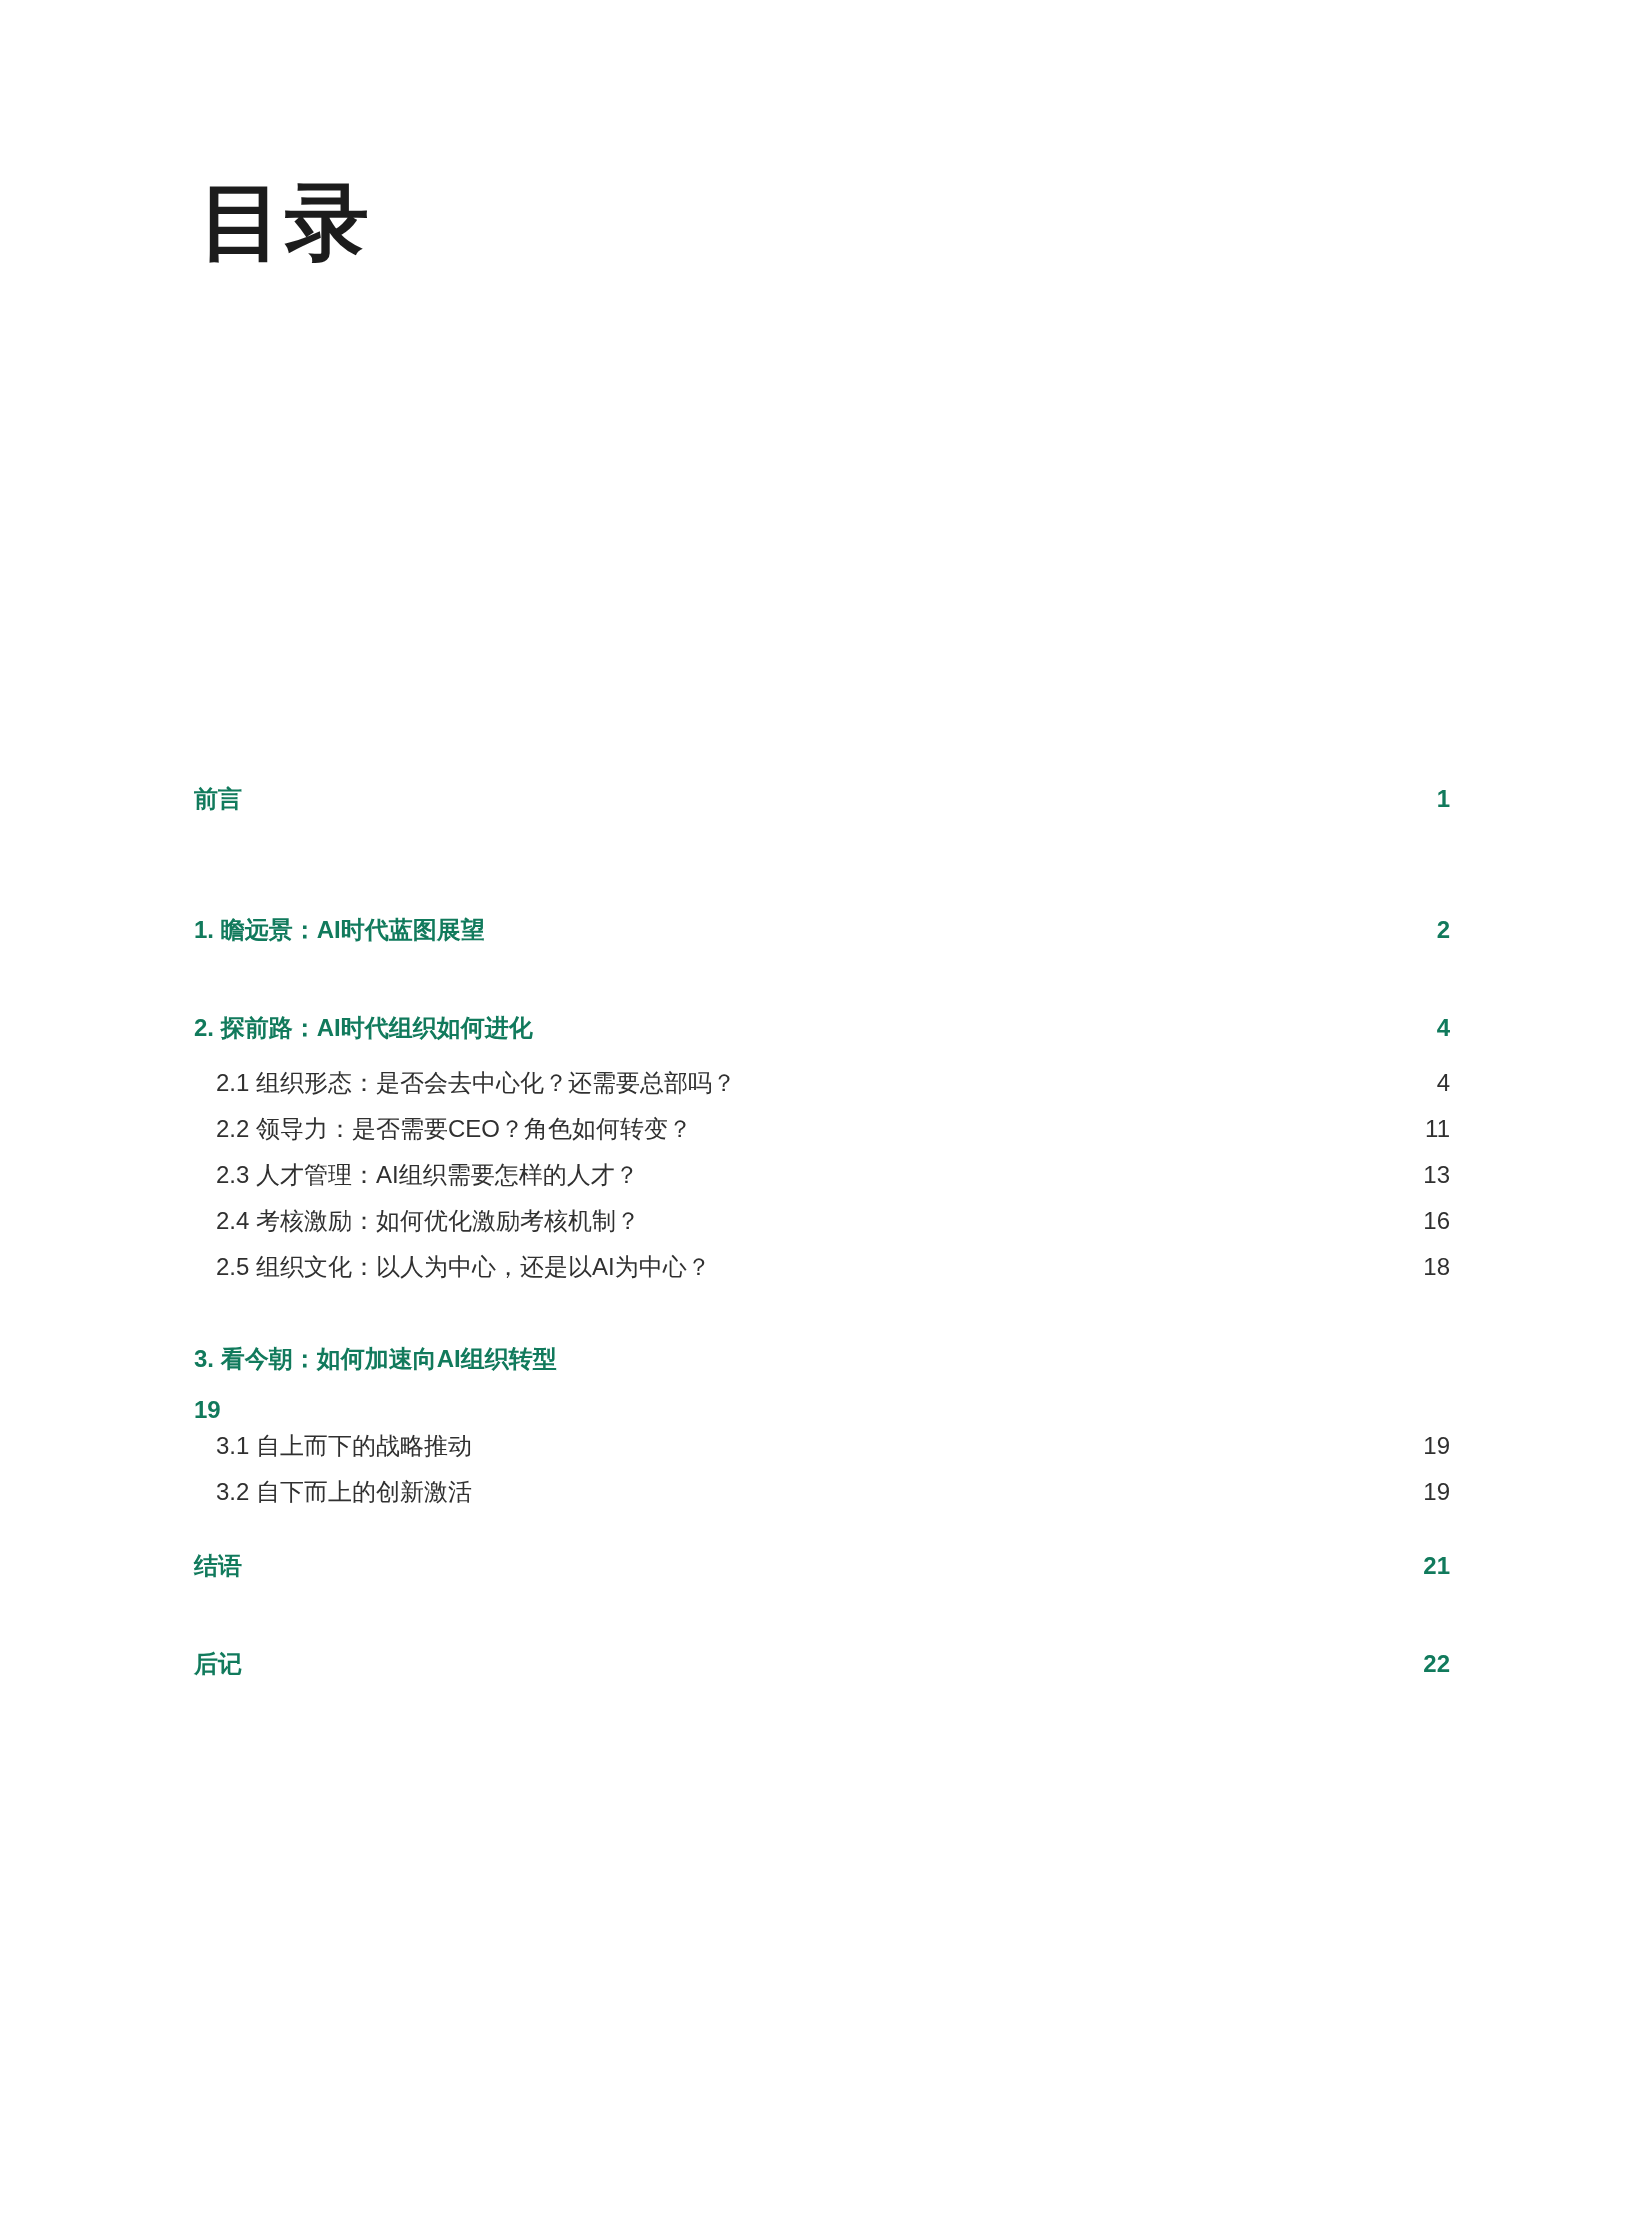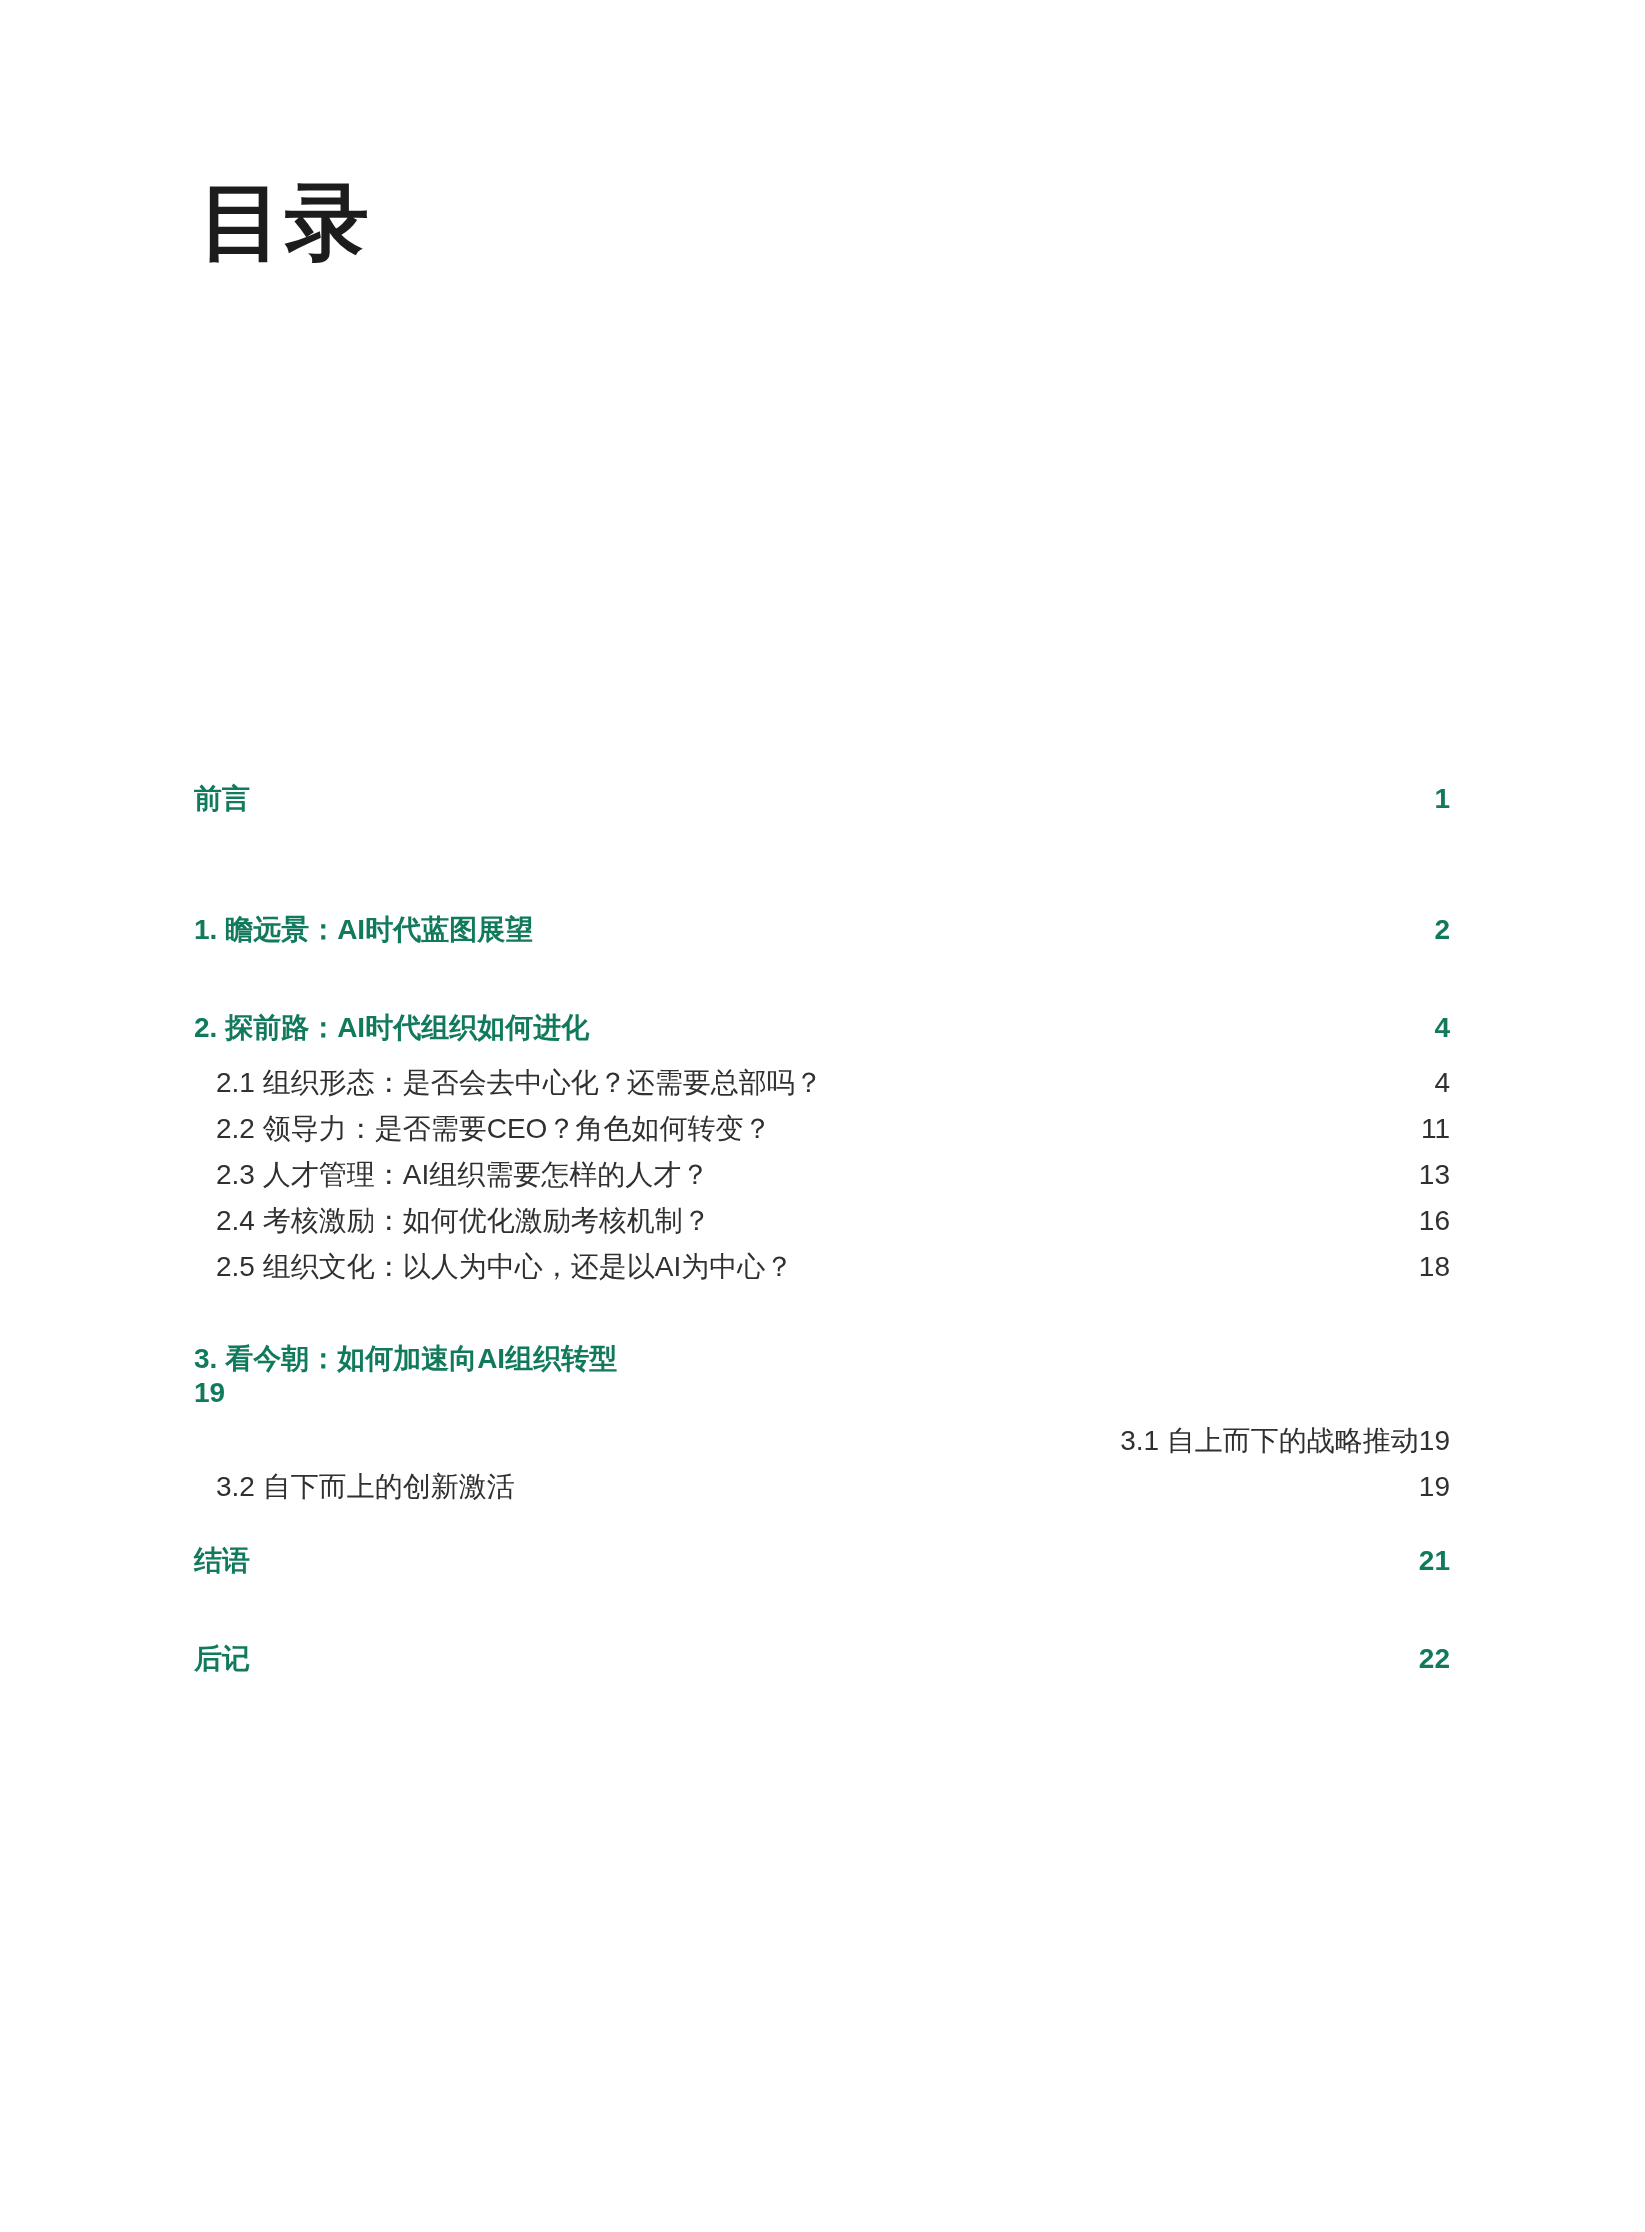--- a/index.html
+++ b/index.html
@@ -30,23 +30,24 @@
   .toc {
     position: absolute;
     left: 194px;
     top: 782px;
     width: 1256px;
   }
   .toc-row {
     display: flex;
     justify-content: space-between;
     align-items: baseline;
-    font-size: 28px;
+    font-size: 24px;
     line-height: 34px;
     cursor: pointer;
+    gap: 17px;
   }
   .toc-row.section {
     color: #117a5c;
     font-weight: 700;
   }
   .toc-row.sub {
     color: #303030;
     font-weight: 400;
   }
   .toc-row.sub .toc-label {
@@ -55,21 +56,21 @@
   .toc-page {
     flex: 0 0 auto;
     text-align: right;
   }
   
   .m65 { margin-top: 97px; }
   .m64 { margin-top: 64px; }
   .m58 { margin-top: 58px; flex-direction: column; }
   .m56 { margin-top: 40px; align-items: flex-end; }
   .m21 { margin-top: 21px; }
-  .m14 { margin-top: 14px; justify-content: flex-end; }
+  .m14 { margin-top: 2px; }
   .m12 { margin-top: 12px; }
 </style>
 </head>
 <body>
 
 <div class="page">
 
   <div class="page-title">目录</div>
 
   <div class="toc">

